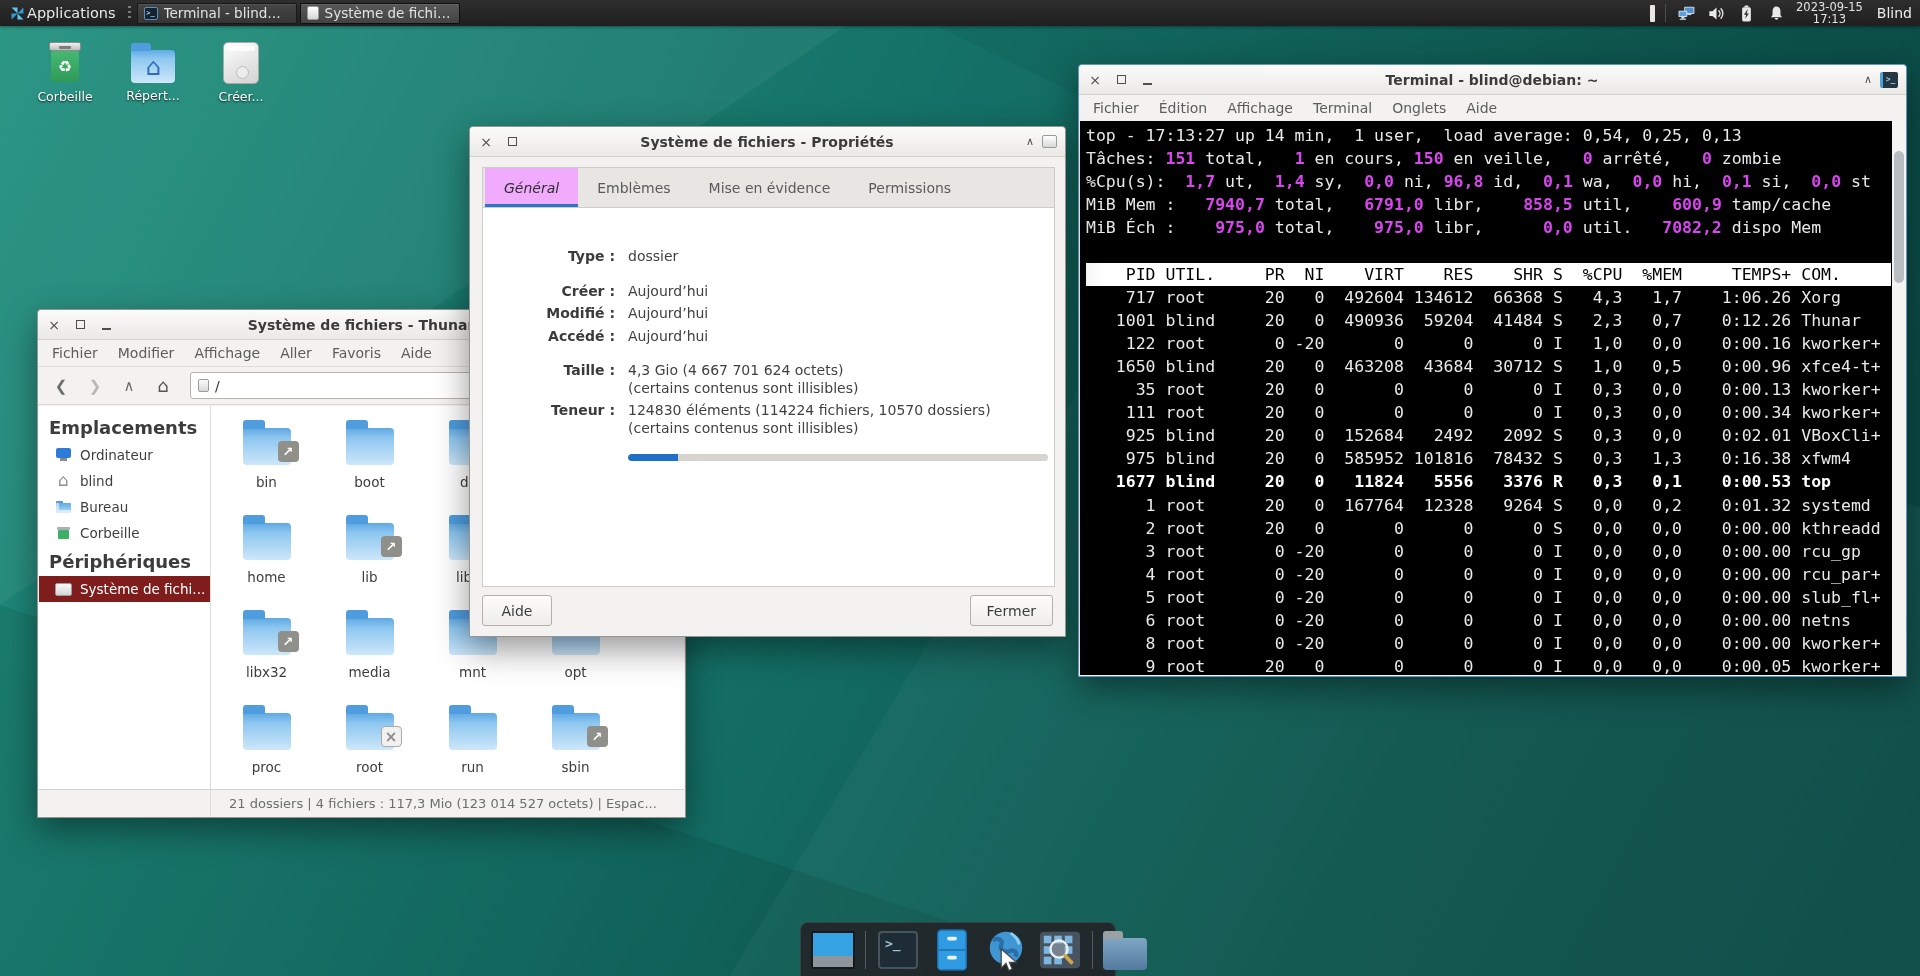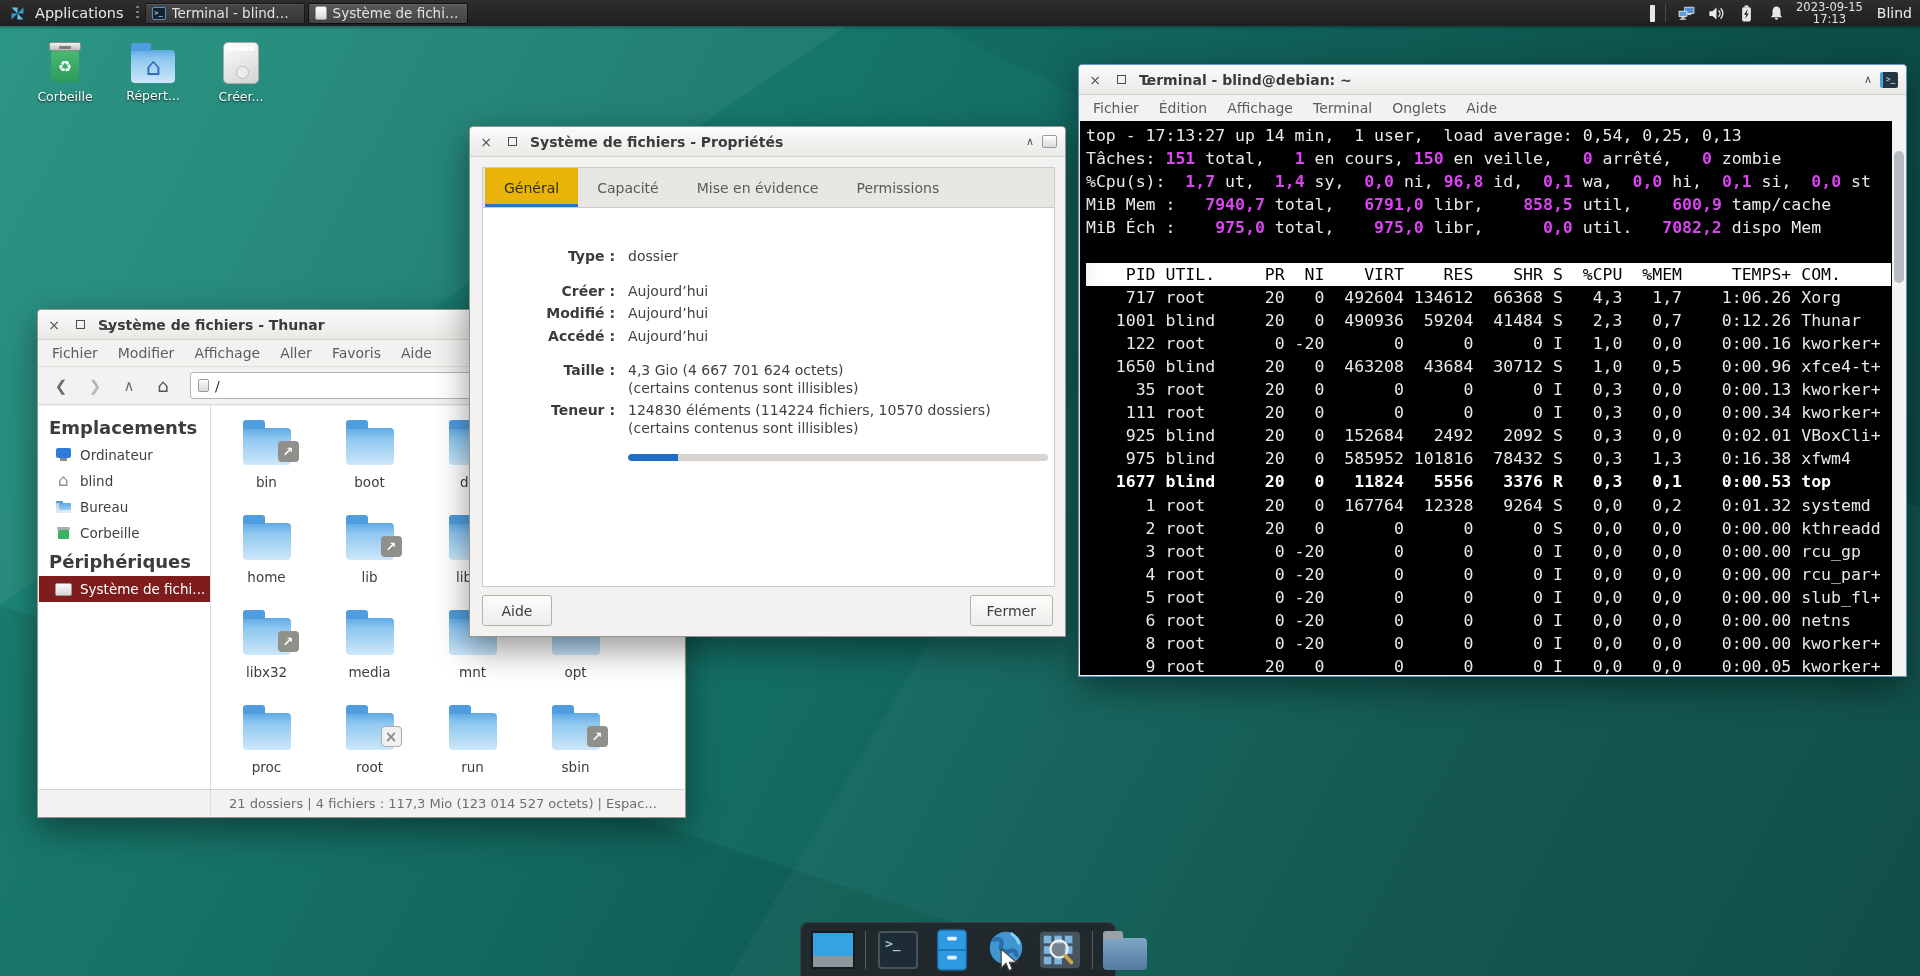--- a/index.html
+++ b/index.html
@@ -8,21 +8,21 @@
   #desktop{position:absolute;inset:0;background:linear-gradient(118deg,#21917f 0%,#147066 42%,#0d544d 75%,#0a4a44 100%);overflow:hidden;}
   .poly{position:absolute;inset:0;}
   .p1{background:rgba(255,255,255,0.05);clip-path:polygon(0 0,46% 0,0 62%);}
   .p2{background:rgba(0,0,0,0.05);clip-path:polygon(46% 0,100% 0,100% 52%);}
   .p3{background:rgba(0,0,0,0.08);clip-path:polygon(0 62%,58% 100%,0 100%);}
   .p4{background:rgba(255,255,255,0.03);clip-path:polygon(58% 34%,100% 52%,100% 100%,38% 100%);}
 
   
   #panel{position:absolute;left:0;top:0;width:1920px;height:26px;background:linear-gradient(#2e2e2e,#1f1f1f);
     display:flex;align-items:center;z-index:50;color:#e8e8e8;font-size:14.5px;box-shadow:0 1px 3px rgba(0,0,0,.4);}
-  #app-menu{display:flex;align-items:center;gap:8px;padding:0 8px;height:26px;cursor:default;}
+  #app-menu{display:flex;align-items:center;gap:0;padding:0 8px;height:26px;cursor:default;}
   #app-menu svg{width:19px;height:19px;}
   .handle{width:3px;height:15px;margin:0 4px;background:repeating-linear-gradient(#7a7a7a 0 2px,transparent 2px 5px);}
   #task-buttons{display:flex;gap:3px;margin-left:2px;}
   .taskbtn{display:flex;align-items:center;gap:6px;width:160px;height:21px;padding:0 6px;
     background:linear-gradient(#464646,#353535);border:1px solid #181818;border-radius:2px;
     box-shadow:inset 0 1px 0 rgba(255,255,255,.08);font-size:13.5px;color:#e2e2e2;overflow:hidden;white-space:nowrap;}
   .taskbtn.active{background:linear-gradient(#585858,#434343);border-color:#0f0f0f;}
   .tb-label{overflow:hidden;text-overflow:ellipsis;}
   .ic-terminal{flex:none;width:14px;height:13px;background:#16232e;border:1px solid #5a8fc0;border-radius:2px;
     color:#9fd8ec;font:bold 7px "DejaVu Sans Mono",monospace;display:flex;align-items:center;justify-content:center;}
@@ -51,21 +51,21 @@
   .drive-big{position:relative;width:36px;height:42px;border-radius:5px;background:linear-gradient(155deg,#fdfdfd,#d3d3d3);border:1px solid #a9a9a7;}
   .drive-big::after{content:"";position:absolute;left:50%;top:58%;width:11px;height:11px;margin-left:-5.5px;border-radius:50%;
     background:#ececec;border:1px solid #bcbcbc;}
   .drive-big::before{content:"";position:absolute;left:3px;top:3px;right:3px;height:5px;border-radius:2px;background:rgba(255,255,255,.75);}
 
   
   .window{position:absolute;background:#f3f2f0;border:1px solid #97948f;border-radius:4px 4px 0 0;
     box-shadow:0 12px 34px rgba(0,0,0,.42);}
   .titlebar{height:30px;background:linear-gradient(#fbfbfa,#ebe9e6);border-bottom:1px solid #d4d1cc;border-radius:4px 4px 0 0;
     display:flex;align-items:center;position:relative;padding:0 8px;}
-  .title{position:absolute;left:60px;right:61px;text-align:left;font-weight:bold;font-size:14px;color:#3b3b3b;
+  .title{position:absolute;left:60px;right:61px;text-align:center;font-weight:bold;font-size:14px;color:#3b3b3b;
     white-space:nowrap;overflow:hidden;}
   .wbtns{display:flex;gap:10px;align-items:center;z-index:2;}
   .wbtn{width:16px;height:16px;display:flex;align-items:center;justify-content:center;color:#4e4e4e;font-size:14px;cursor:default;}
   .wbtn .box{width:9px;height:9px;border:1.6px solid #4e4e4e;}
   .wbtn .bar{width:9px;height:2px;background:#4e4e4e;margin-top:8px;}
   .wbtns-right{position:absolute;right:8px;display:flex;gap:8px;align-items:center;}
   .shadebtn{color:#4e4e4e;font-size:11px;}
   .menubar{display:flex;align-items:center;height:27px;background:#f3f2f0;border-bottom:1px solid #e1ded9;padding:0 4px;}
   .menuitem{padding:3px 10px;font-size:14px;color:#5c5c5c;}
 
@@ -108,21 +108,21 @@
     display:flex;align-items:center;font-size:13px;color:#6e6e6e;}
   #thunar-status .status-pad{width:172px;border-right:1px solid #dcdcdc;height:100%;flex:none;}
   #thunar-status .status-text{padding-left:18px;white-space:nowrap;}
 
   
   #propdlg{left:469px;top:126px;width:597px;height:511px;z-index:10;}
   .dlg-winicon{width:15px;height:13px;background:linear-gradient(#ffffff,#d9d9d9);border:1px solid #9a9a9a;border-radius:2px;}
   #notebook{position:absolute;left:12px;top:40px;width:573px;height:420px;border:1px solid #cfccc7;background:#fff;}
   #tabs{display:flex;background:#e8e6e3;border-bottom:1px solid #cfccc7;height:40px;align-items:stretch;padding-left:2px;}
   .tab{display:flex;align-items:center;padding:0 19px;font-size:14px;color:#5a5a5a;position:relative;}
-  .tab.active{background:#eab308;color:#2f2f2f;}
+  .tab.active{background:#f0abfc;color:#2f2f2f;font-style:italic;}
   .tab.active::after{content:"";position:absolute;left:0;right:0;bottom:0;height:3px;background:#2a76c6;}
   #dlg-content{position:absolute;left:0;right:0;top:40px;bottom:0;background:#fff;padding:16px 16px 0 18px;}
   #name-row{display:flex;align-items:center;}
   .drive-dlg{width:46px;height:50px;border-radius:6px;background:linear-gradient(155deg,#fdfdfd,#d0d0d0);border:1px solid #a9a9a7;position:relative;flex:none;}
   .drive-dlg::after{content:"";position:absolute;left:50%;top:56%;width:13px;height:13px;margin-left:-6.5px;border-radius:50%;background:#ececec;border:1px solid #bcbcbc;}
   #name-label{width:58px;text-align:right;font-weight:bold;font-size:14px;color:#3b3b3b;margin-left:10px;flex:none;}
   #name-input{flex:1;height:32px;margin-left:12px;margin-right:2px;border:2px solid #3584c5;border-radius:3px;background:#fff;
     display:flex;align-items:center;padding-left:7px;font-size:14.5px;color:#2f2f2f;}
   #name-input .caret{width:1px;height:18px;background:#333;margin-right:1px;}
   #fields{margin-top:24px;}
@@ -417,21 +417,21 @@
       </div>
       <div class="title">Système de fichiers - Propriétés</div>
       <div class="wbtns-right">
         <span class="shadebtn">∧</span>
         <span class="dlg-winicon"></span>
       </div>
     </div>
     <div id="notebook">
       <div id="tabs">
           <div class="tab active">Général</div>
-          <div class="tab">Capacité</div>
+          <div class="tab">Emblèmes</div>
           <div class="tab">Mise en évidence</div>
           <div class="tab">Permissions</div>
         </div>
       <div id="dlg-content">
         <div id="fields">
             <div class="fgroup">
               <div class="frow">
                 <div class="flabel">Type :</div>
                 <div class="fvalue">
                   <div>dossier</div>

